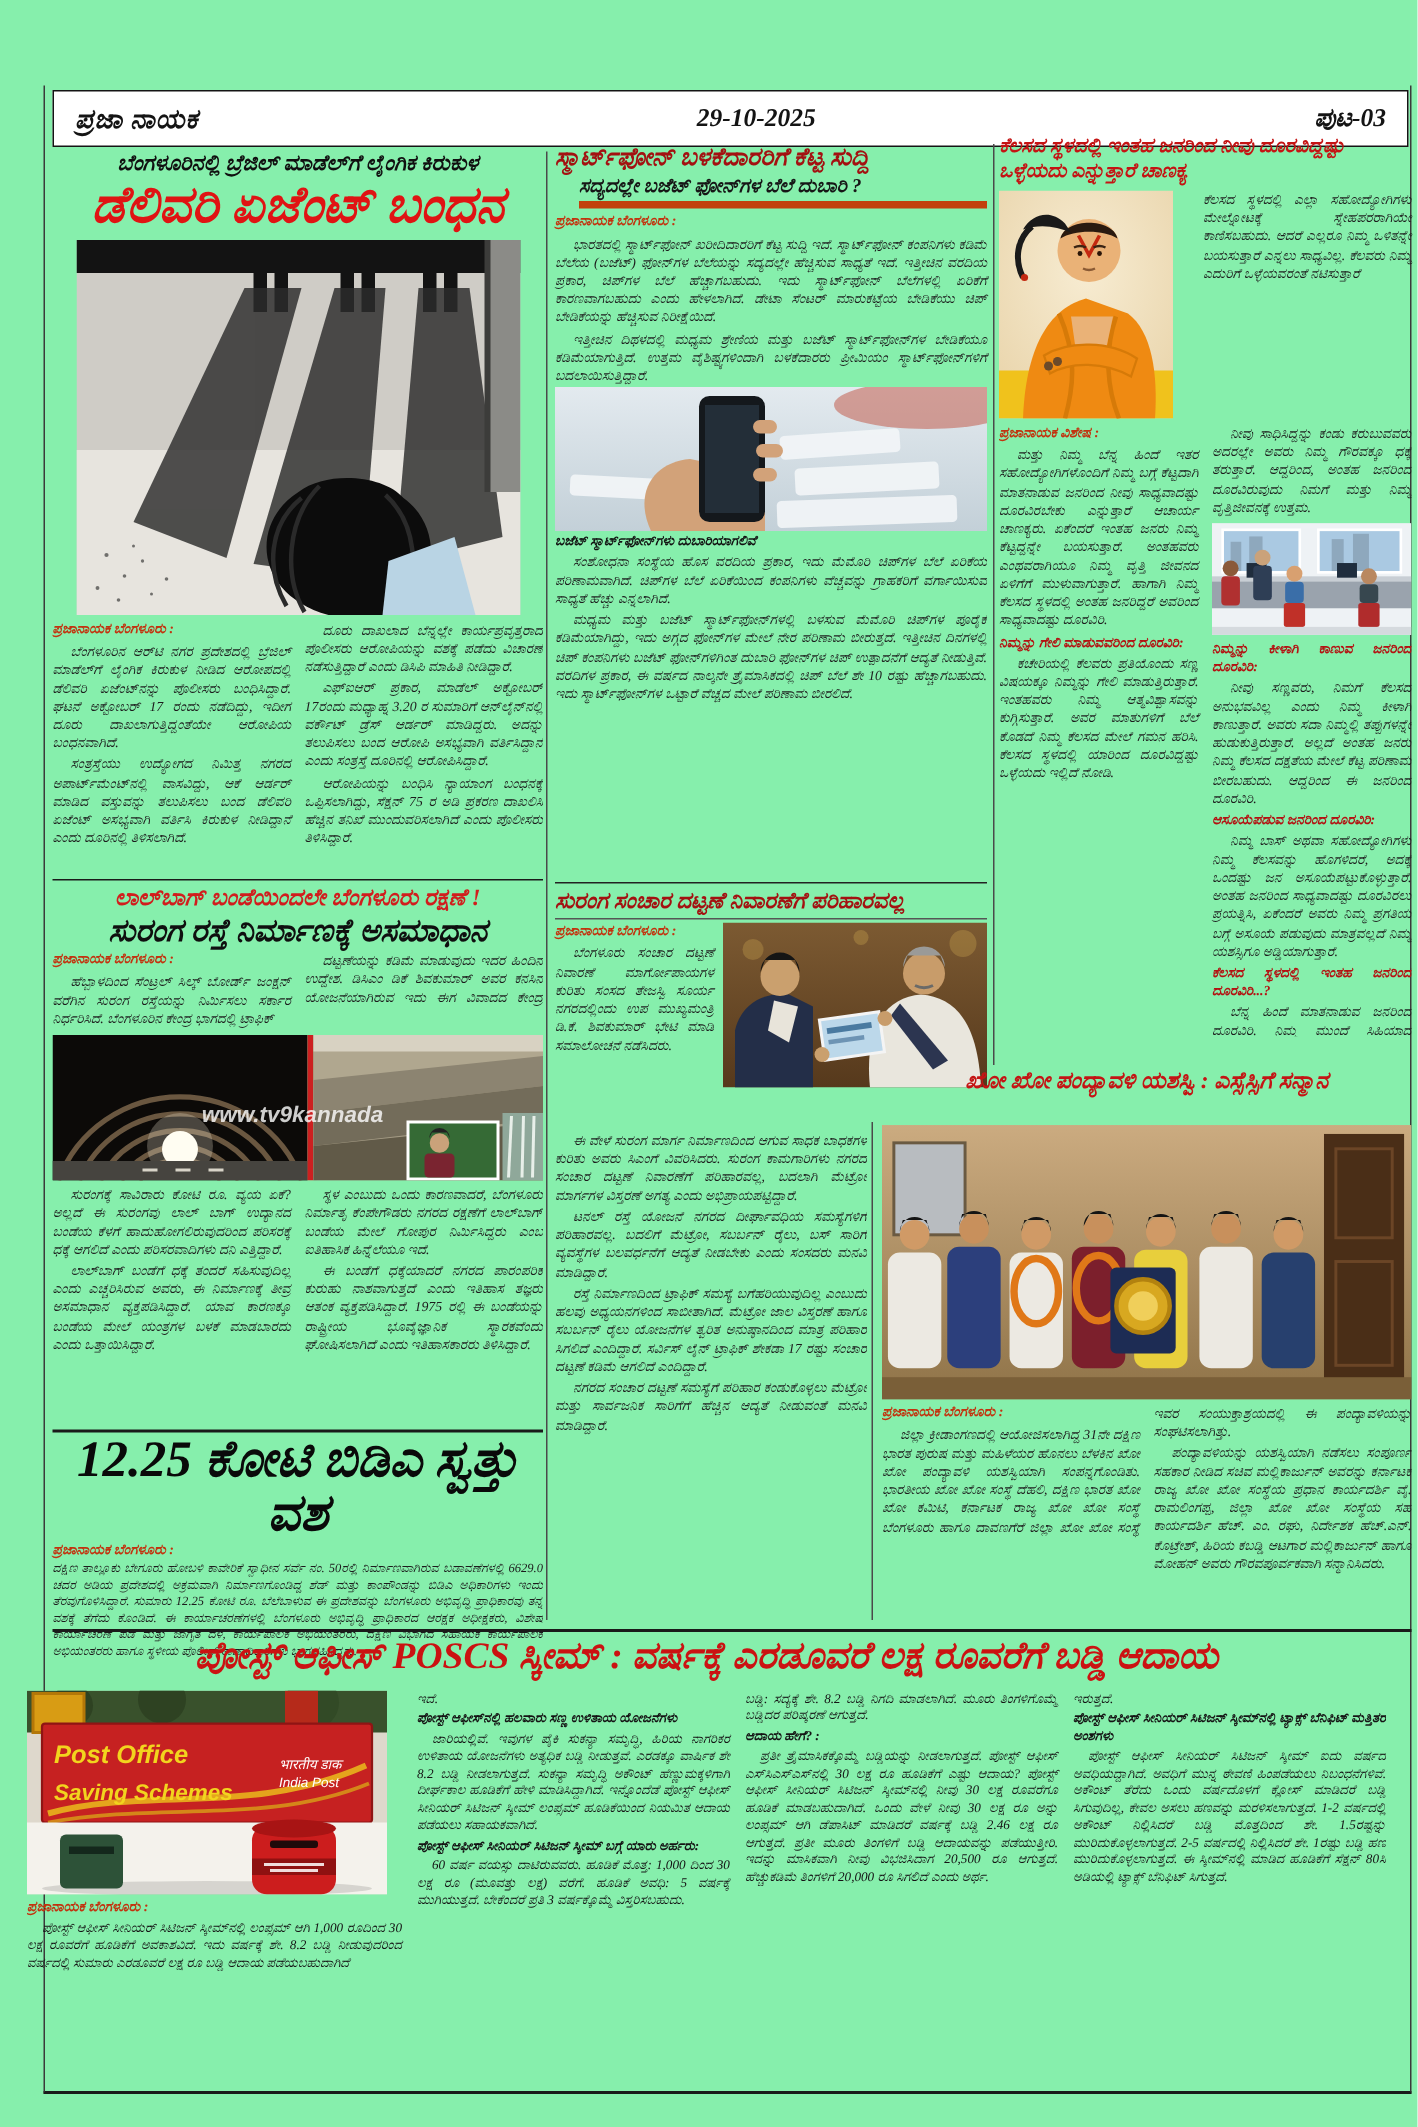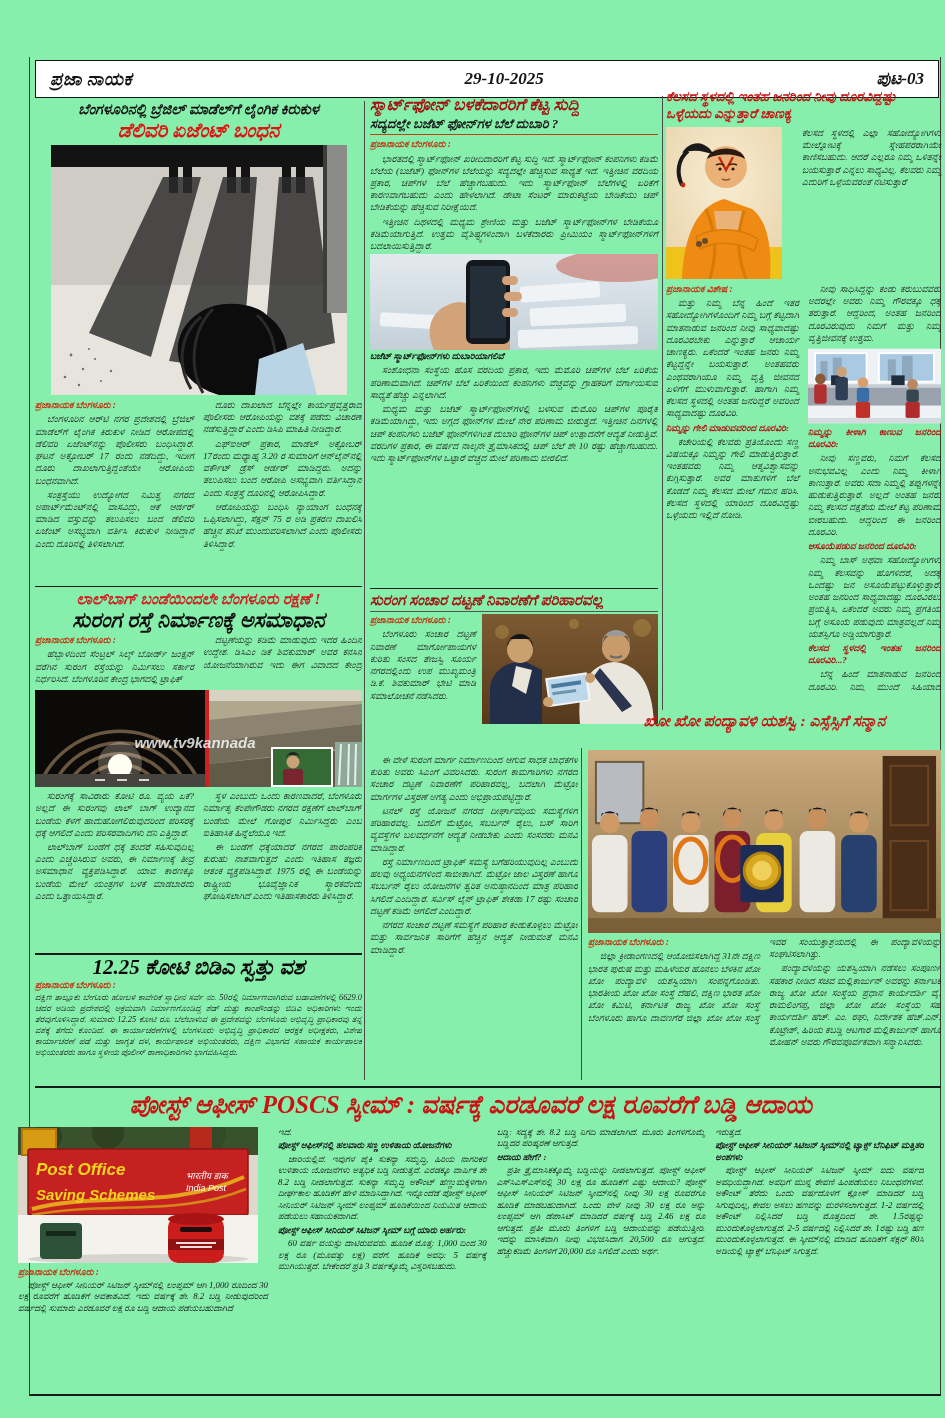--- a/index.html
+++ b/index.html
@@ -21,28 +21,28 @@
   .abs{ position:absolute; }
   .body-txt{ font-size:9.2px; line-height:1.33; text-align:justify; color:#1c1c1c;}
   .body-txt p{ margin:0 0 2px 0; text-indent:12px;}
   .dense{ font-size:8.4px; line-height:1.3;}
   .byline{ color:#c2330f; font-weight:bold; font-size:9.3px; text-indent:0; margin:0 0 2px 0;}
   .two-col{ column-count:2; column-gap:9px;}
   .clip{ overflow:hidden; }
   .redsub{ color:#b31212; font-weight:bold; }
 
   .kicker1{ font-size:14.5px; font-weight:bold; text-align:center; color:#101010;}
-  .head1{ font-size:20px; font-weight:bold; text-align:center; color:#e01313; line-height:1.05; margin:2px 0 4px;}
+  .head1{ font-size:34px; font-weight:bold; text-align:center; color:#e01313; line-height:1.05; margin:2px 0 4px;}
   .head2{ font-size:16.5px; font-weight:bold; color:#a31111; line-height:1.1;}
-  .sub2{ font-size:13px; font-weight:bold; color:#161616; margin-top:2px; padding-bottom:2px; border-bottom:1px solid #c2410c;}
+  .sub2{ font-size:13px; font-weight:bold; color:#161616; margin-top:2px; padding-bottom:2px; border-bottom:5px solid #c2410c;margin-left:16px;}
   .head3{ font-size:13.4px; font-weight:bold; color:#c41414; line-height:1.3;}
   .kicker4{ font-size:15.5px; font-weight:bold; text-align:center; color:#d11d1d;}
   .head4{ font-size:21px; font-weight:bold; text-align:center; color:#0f0f0f; line-height:1.05; margin:1px 0 3px;}
   .head5{ font-size:15px; font-weight:bold; color:#a31111; border-top:1.6px solid #222; border-bottom:1px solid #555; padding:3px 0 2px;}
-  .head6{ font-size:21px; font-weight:bold; text-align:center; color:#0a0a0a; line-height:1.05; margin-bottom:2px;}
+  .head6{ font-size:34px; font-weight:bold; text-align:center; color:#0a0a0a; line-height:1.05; margin-bottom:2px;}
   .head7{ font-size:15.5px; font-weight:bold; text-align:center; color:#c41414; margin-bottom:20px;}
   .banner{ font-size:25px; font-weight:bold; text-align:center; color:#cb1212; line-height:1.15; margin-bottom:7px;}
 
   .caption{ font-size:9px; font-weight:bold; color:#111; margin-top:1px;}
   .ch-grid{ display:grid; grid-template-columns:1fr 1fr; gap:0 9px; margin-top:4px;}
   .po-grid{ display:grid; grid-template-columns:250px 1fr 1fr 1fr; gap:0 10px; font-size:8.8px; line-height:1.31; text-align:justify;}
   .po-grid p{ margin:0 0 2px 0; text-indent:10px;}
   .po-sub{ font-weight:bold; text-indent:0 !important; }
   svg{ display:block; }
   svg text{ font-family:"Liberation Sans","DejaVu Sans",sans-serif; }

